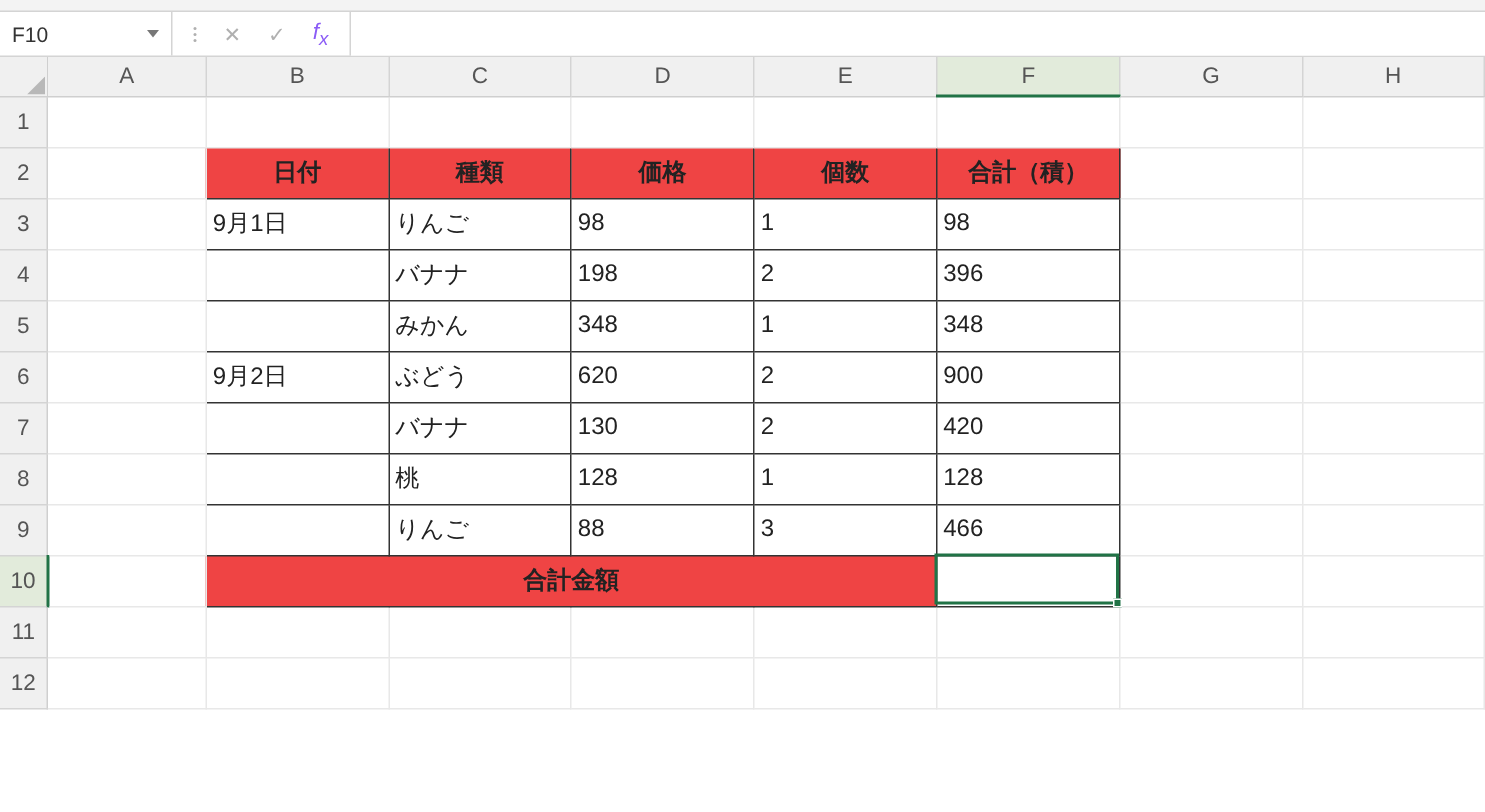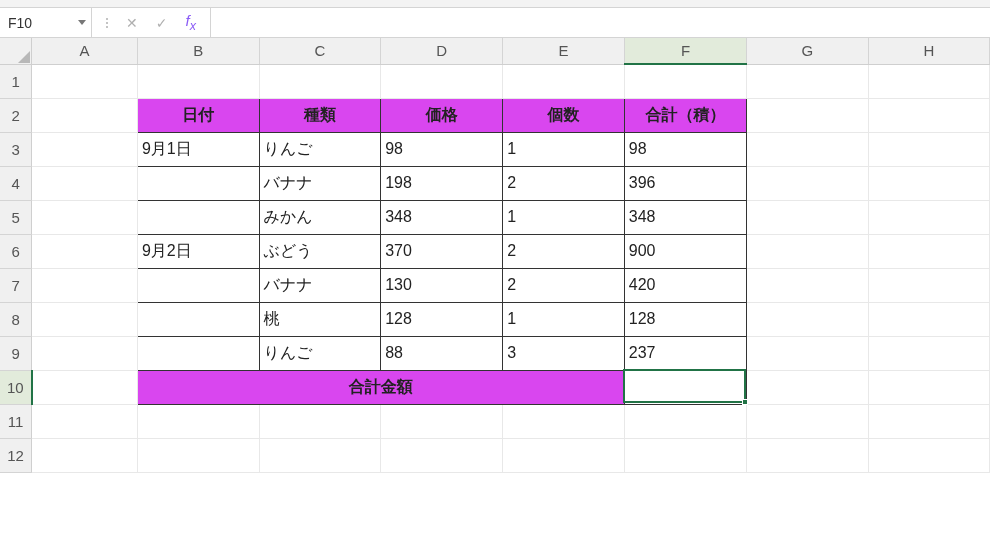--- a/index.html
+++ b/index.html
@@ -1,37 +1,37 @@
 <!DOCTYPE html>
 <html><head>
   <meta charset="utf-8">
   <style>
     * { box-sizing: border-box; margin: 0; padding: 0; }
     body { font-family: "Meiryo","Yu Gothic",Arial,sans-serif; background:#fff; overflow:hidden; width:990px; height:541px; }
     .top-strip { height:8px; background:#f3f3f3; border-bottom:1px solid #d4d4d4; }
     .formula-bar { display:flex; align-items:center; height:30px; background:#fff; border-bottom:1px solid #d4d4d4; }
-    .name-box { display:flex; align-items:center; width:92px; height:100%; border-right:1px solid #d4d4d4; padding:0 8px; justify-content:space-between; }
+    .name-box { display:flex; align-items:center; width:115px; height:100%; border-right:1px solid #d4d4d4; padding:0 8px; justify-content:space-between; }
     .name-box-input { border:none; outline:none; font-size:14px; width:70px; color:#333; }
     .caret-down { width:0; height:0; border-left:4px solid transparent; border-right:4px solid transparent; border-top:5px solid #777; }
     .fb-icons { display:flex; align-items:center; gap:18px; padding:0 14px; border-right:1px solid #d4d4d4; height:100%; color:#b0b0b0; }
     .fb-dots { display:flex; flex-direction:column; gap:2px; }
     .fb-dots span { width:2px; height:2px; background:#b0b0b0; border-radius:50%; }
     .fb-icon { font-size:14px; cursor:pointer; }
     .fb-icon.check { color:#b0b0b0; }
     .fx { font-style:italic; color:#8b5cf6; font-size:15px; }
     .formula-input { flex:1; border:none; outline:none; font-size:14px; padding:0 8px; color:#333; height:100%; }
     .sheet-area { position:relative; }
     .grid { border-collapse:collapse; table-layout:fixed; }
     .corner { width:32px; height:26px; background:#f0f0f0; border-right:1px solid #cfcfcf; border-bottom:1px solid #cfcfcf; position:relative; }
     .corner svg { position:absolute; right:1px; bottom:1px; }
     .colh { background:#f0f0f0; border-right:1px solid #d4d4d4; border-bottom:1px solid #cfcfcf; text-align:center; color:#555; font-size:15px; font-weight:normal; height:26px; }
     .rowh { background:#f0f0f0; border-right:1px solid #cfcfcf; border-bottom:1px solid #d4d4d4; text-align:center; color:#555; font-size:15px; font-weight:normal; width:32px; }
     .cell { border-right:1px solid #e8e8e8; border-bottom:1px solid #e8e8e8; height:34px; font-size:16px; color:#222; padding:0 4px; vertical-align:middle; }
     .bdr { border:1px solid #333 !important; }
-    .hdr-cell { background:#d946ef; font-weight:bold; text-align:center;margin-top:24px; }
+    .hdr-cell { background:#ef4444; font-weight:bold; text-align:center;margin-top:24px; }
     .txt-r { text-align:left; }
     .txt-c { text-align:center; }
     .sel-row { background:#e2ebdb; }
     .sel-col { background:#e2ebdb; }
     .colh.sel-col { border-bottom:2px solid #217346; }
     .rowh.sel-row { border-right:2px solid #217346; }
     .sel-cell { position:relative; }
     .sel-box { position:absolute; border:2px solid #217346; pointer-events:none; z-index:10; }
     .fill-handle { position:absolute; width:6px; height:6px; background:#217346; border:1px solid #fff; bottom:-4px; right:-4px; }
   </style>
@@ -140,21 +140,21 @@
           <td class="cell bdr txt-r">1</td>
           <td class="cell bdr txt-r">348</td>
           <td class="cell"></td>
           <td class="cell"></td>
         </tr>
   <tr>
           <th class="rowh">6</th>
           <td class="cell"></td>
           <td class="cell bdr txt-r">9月2日</td>
           <td class="cell bdr txt-r">ぶどう</td>
-          <td class="cell bdr txt-r">370</td>
+          <td class="cell bdr txt-r">620</td>
           <td class="cell bdr txt-r">2</td>
           <td class="cell bdr txt-r">900</td>
           <td class="cell"></td>
           <td class="cell"></td>
         </tr>
   <tr>
           <th class="rowh">7</th>
           <td class="cell"></td>
           <td class="cell bdr txt-r"></td>
           <td class="cell bdr txt-r">バナナ</td>
@@ -175,21 +175,21 @@
           <td class="cell"></td>
           <td class="cell"></td>
         </tr>
   <tr>
           <th class="rowh">9</th>
           <td class="cell"></td>
           <td class="cell bdr txt-r"></td>
           <td class="cell bdr txt-r">りんご</td>
           <td class="cell bdr txt-r">88</td>
           <td class="cell bdr txt-r">3</td>
-          <td class="cell bdr txt-r">237</td>
+          <td class="cell bdr txt-r">466</td>
           <td class="cell"></td>
           <td class="cell"></td>
         </tr>
   <tr>
     <th class="rowh sel-row">10</th>
     <td class="cell"></td>
     <td class="cell hdr-cell bdr txt-c" colspan="4">合計金額</td>
     <td class="cell bdr txt-r sel-cell" id="active-cell"></td>
     <td class="cell"></td>
           <td class="cell"></td>

